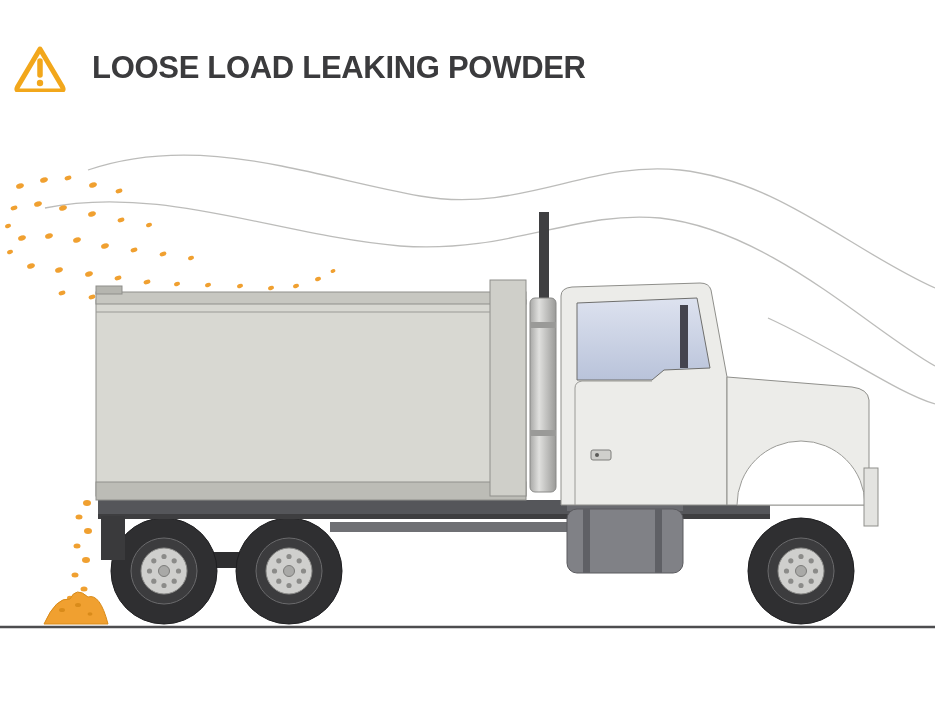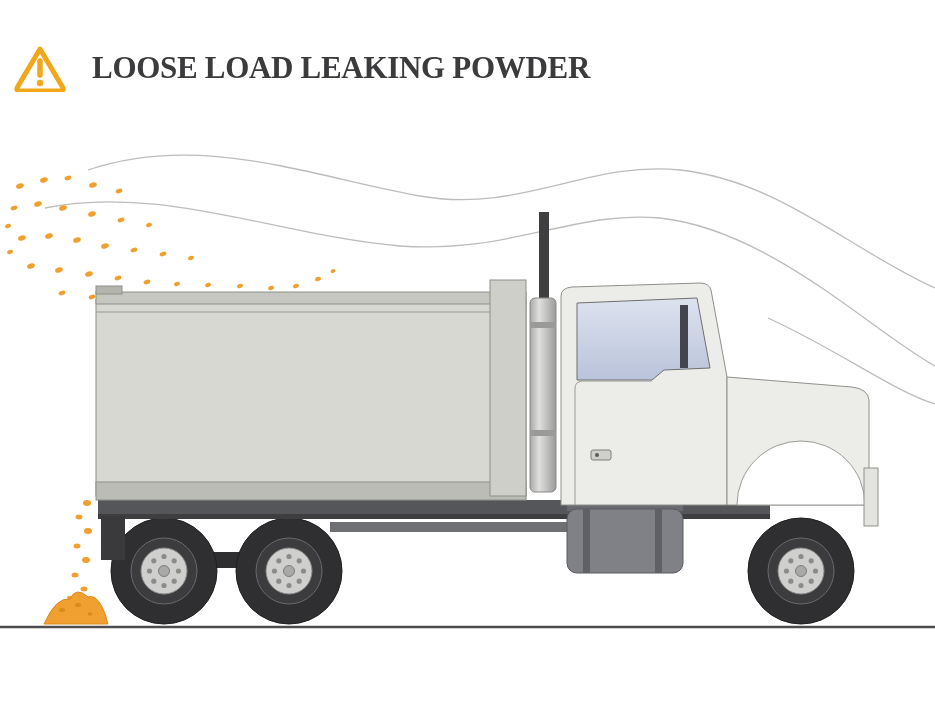--- a/index.html
+++ b/index.html
@@ -1,21 +1,21 @@
 <!DOCTYPE html>
 <html style="--accent-orange: #F2A71B; --title-text: #3B3B3D; --truck-body: #D8D8D2; --cab-body: #ECECE9; --window-blue-light: #DDE2EF; --window-blue-dark: #B9C3DA; --dark-gray: #4A4A4C; --tire: #2F2F31; --wind-line: #B5B5B3; --ground: #4D4D4F; --powder: #F0A030;"><head>
 <meta charset="utf-8">
 <style>
   html,body{margin:0;padding:0;background:#fff;}
   .page{
     position:relative;
     width:935px;height:711px;
     background:#ffffff;
     overflow:hidden;
-    font-family:Liberation Serif, serif;
+    font-family:Liberation Sans, sans-serif;
   }
   .header{
     position:absolute;top:44px;left:14px;
     display:flex;align-items:center;gap:26px;
   }
   .warning-icon{flex:0 0 auto;}
   h1.title{
     margin:0;
     font-size:31px;
     font-weight:700;

